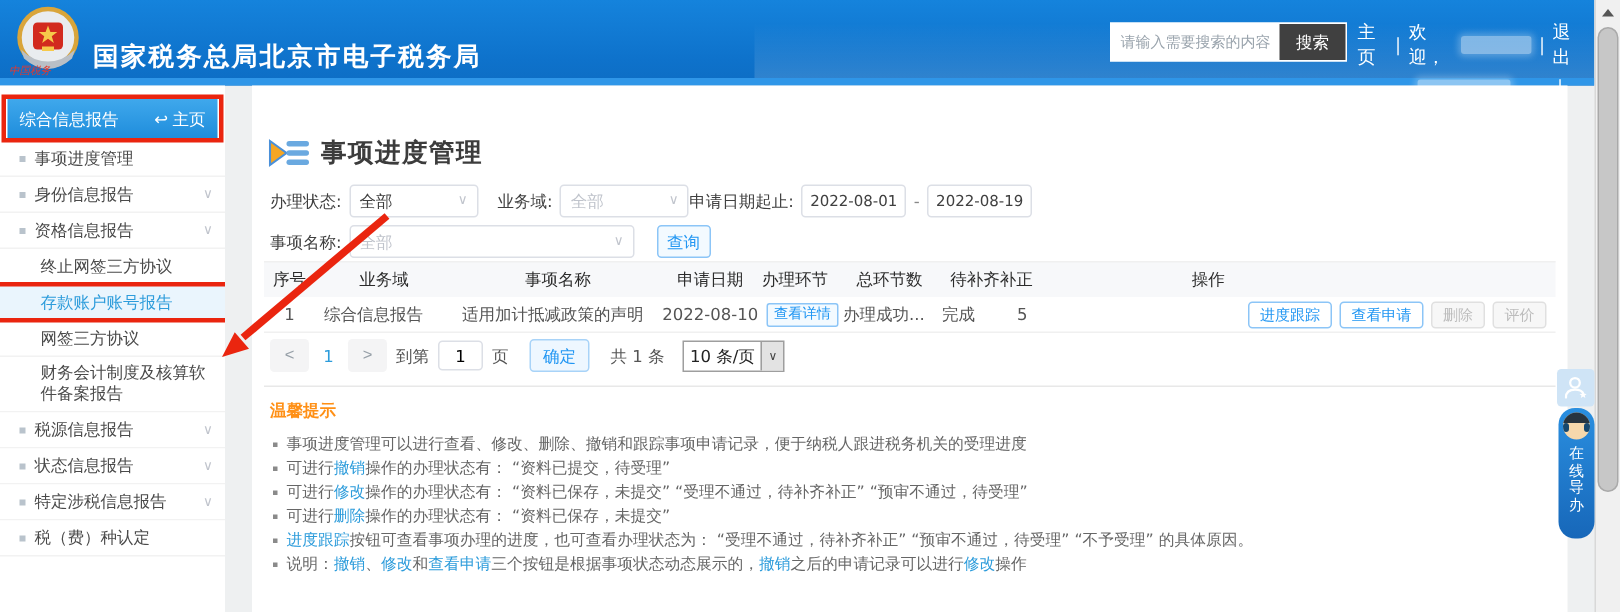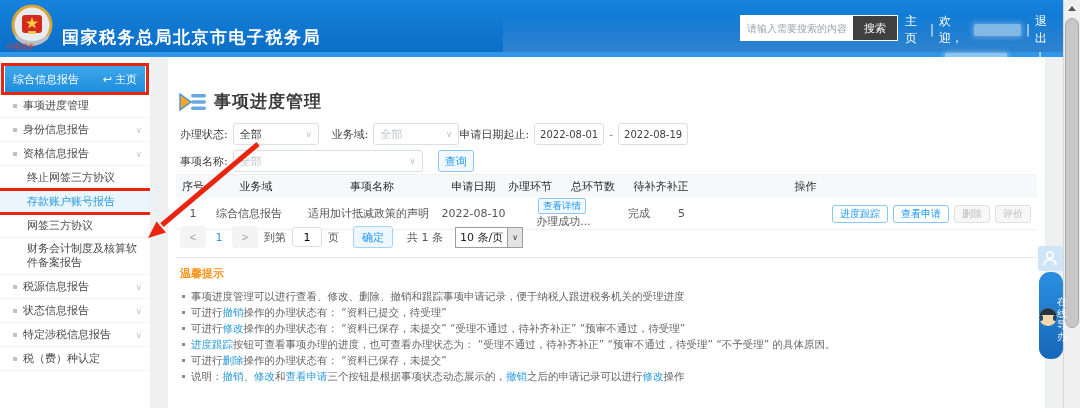--- a/index.html
+++ b/index.html
@@ -102,21 +102,21 @@
   .tips { position:absolute; left:8px; top:200px; width:861px; border-top:1px solid #e8e8e8; padding:8px 4px 0 4px; }
   .tips-title { color:#ff9016; font-size:11px; font-weight:bold; margin-bottom:8px; }
   .tip-line { display:flex; align-items:flex-start; font-size:10.5px; color:#666; line-height:15px; margin-bottom:1px; }
   .tip-line .b { width:3px; height:3px; background:#8a8a8a; margin:6px 6px 0 2px; flex:none; }
   .tip-line .hl { color:#2d9cdb; }
 
   
   .w-person { position:absolute; left:1038px; top:246px; width:25px; height:25px; background:#cfe4f6;
               border-radius:3px; display:flex; align-items:center; justify-content:center; cursor:pointer; z-index:40; }
   .w-guide { position:absolute; left:1039px; top:272px; width:24px; height:87px; border-radius:11px;
-             background:linear-gradient(180deg,#2a8fe0,#1767b9); display:flex; 
+             background:linear-gradient(180deg,#2a8fe0,#1767b9); display:flex; flex-direction:column;
              align-items:center; padding-top:3px; cursor:pointer; z-index:40; }
   .w-guide .face { width:18px; height:18px; border-radius:50%; background:#f6d8ac; position:relative; overflow:hidden; flex:none; }
   .w-guide .face .hair { position:absolute; left:0; top:-2px; width:18px; height:9px; border-radius:50% 50% 0 0; background:#27343f; }
   .w-guide .face .ear { position:absolute; top:7px; width:4px; height:6px; border-radius:2px; background:#17486e; }
   .w-guide .vtext { margin-top:4px; color:#fff; font-size:10px; line-height:11.5px; width:12px;
                     text-align:center; word-break:break-all; }
 
   
   .annot-svg { position:absolute; left:0; top:0; width:1080px; height:408px; pointer-events:none; z-index:50; }
 </style>
@@ -274,21 +274,21 @@
           <div class="cell" style="width: 76px;">总环节数</div>
           <div class="cell" style="width: 60px;">待补齐补正</div>
           <div class="cell" style="width: 229px;">操作</div>
         </div>
       <div class="tbl-body">
           <div class="tbl-row">
             <div class="cell" style="width: 34px; justify-content: center;">1</div>
             <div class="cell" style="width: 92px;">综合信息报告</div>
             <div class="cell" style="width: 140px;">适用加计抵减政策的声明</div>
             <div class="cell" style="width: 63px; justify-content: center;">2022-08-10</div>
-            <div class="cell" style="width: 117px; flex-direction: column;">
+            <div class="cell" style="width: 117px;">
               <button class="mini-btn">查看详情</button>
               <span>办理成功...</span>
             </div>
             <div class="cell" style="width: 50px;">完成</div>
             <div class="cell" style="width: 76px;">5</div>
             <div class="cell" style="width: 60px;"></div>
             <div class="cell" style="width: 229px; justify-content: flex-end;">
               <button class="act-btn">进度跟踪</button>
               <button class="act-btn">查看申请</button>
               <button class="act-btn disabled">删除</button>
@@ -323,25 +323,25 @@
           <div class="tip-line">
             <span class="b"></span>
             <span><span>可进行</span><span class="hl">撤销</span><span>操作的办理状态有： “资料已提交，待受理”</span></span>
           </div>
           <div class="tip-line">
             <span class="b"></span>
             <span><span>可进行</span><span class="hl">修改</span><span>操作的办理状态有： “资料已保存，未提交” “受理不通过，待补齐补正” “预审不通过，待受理”</span></span>
           </div>
           <div class="tip-line">
             <span class="b"></span>
+            <span><span>可进行</span><span class="hl">删除</span><span>操作的办理状态有： “资料已保存，未提交”</span></span>
+          </div>
+          <div class="tip-line">
+            <span class="b"></span>
             <span><span class="hl">进度跟踪</span><span>按钮可查看事项办理的进度，也可查看办理状态为： “受理不通过，待补齐补正” “预审不通过，待受理” “不予受理” 的具体原因。</span></span>
-          </div>
-          <div class="tip-line">
-            <span class="b"></span>
-            <span><span>可进行</span><span class="hl">删除</span><span>操作的办理状态有： “资料已保存，未提交”</span></span>
           </div>
           <div class="tip-line">
             <span class="b"></span>
             <span><span>说明：</span><span class="hl">撤销</span><span>、</span><span class="hl">修改</span><span>和</span><span class="hl">查看申请</span><span>三个按钮是根据事项状态动态展示的，</span><span class="hl">撤销</span><span>之后的申请记录可以进行</span><span class="hl">修改</span><span>操作</span></span>
           </div>
         </div>
     </div>
   </div>
 
   <div class="w-person">

